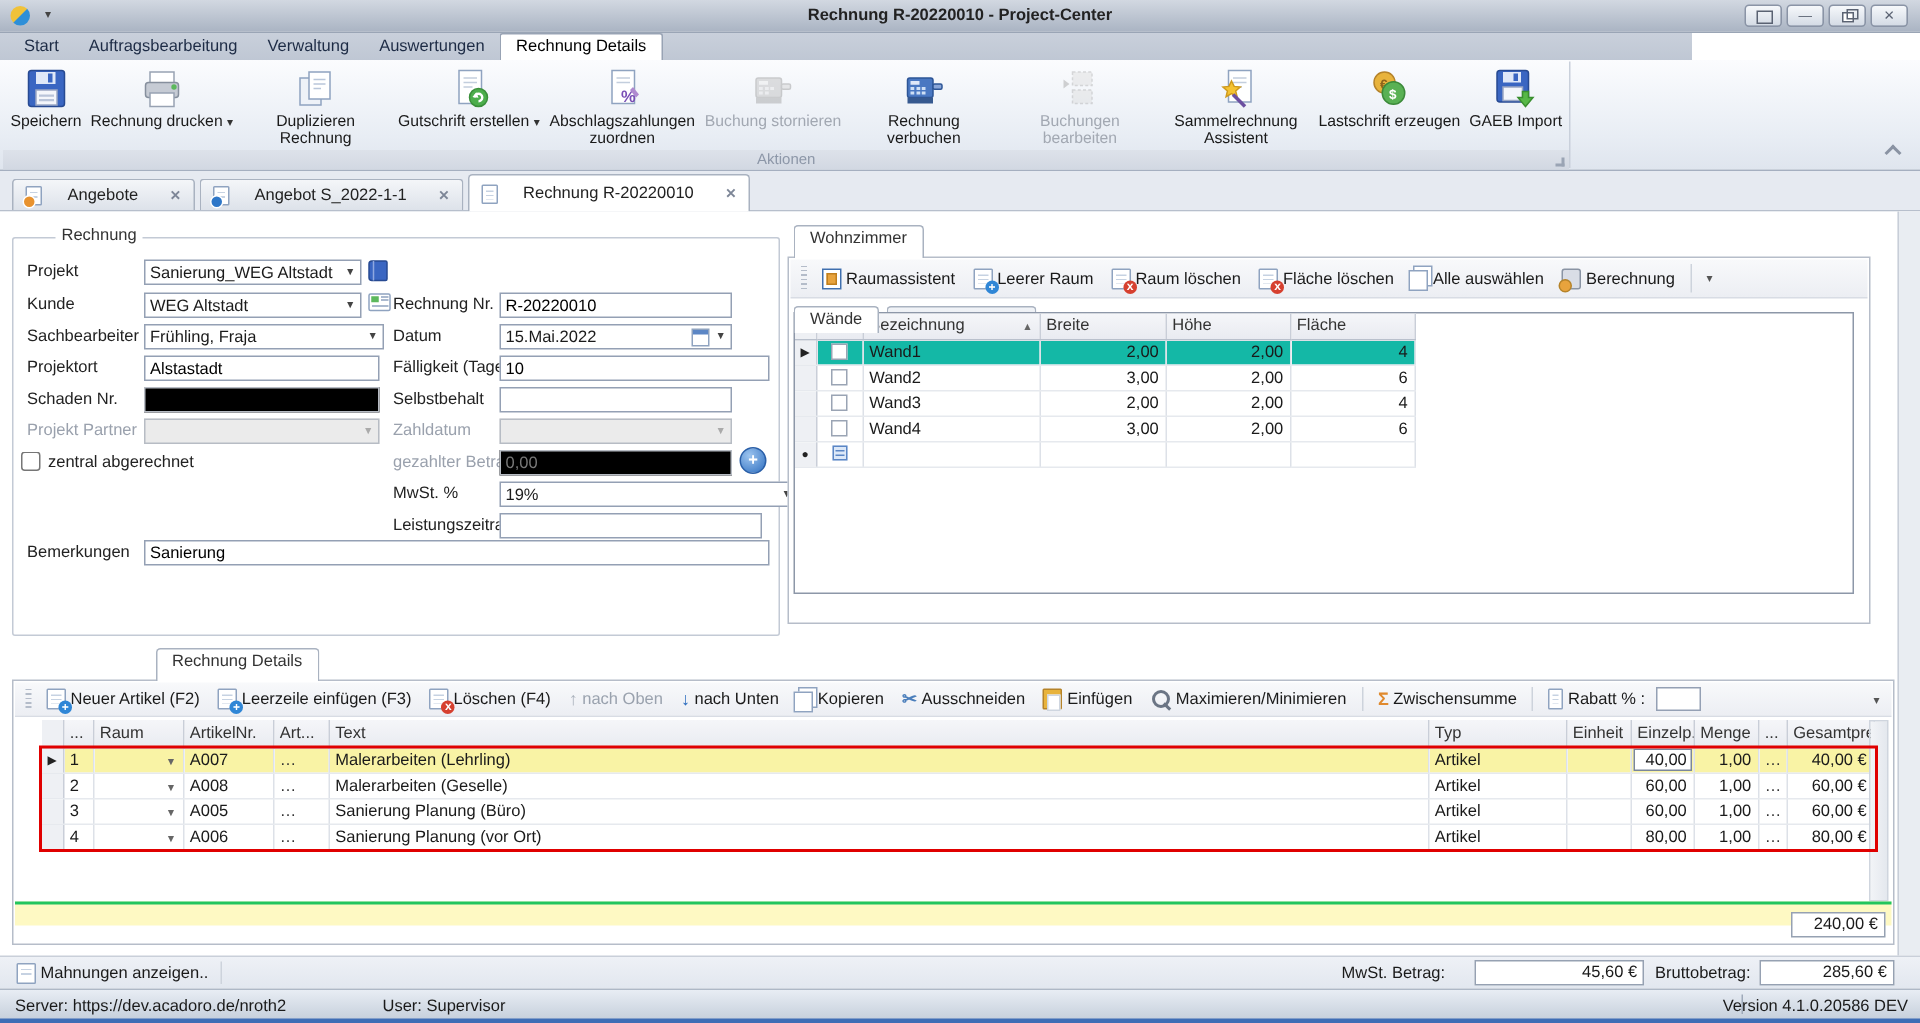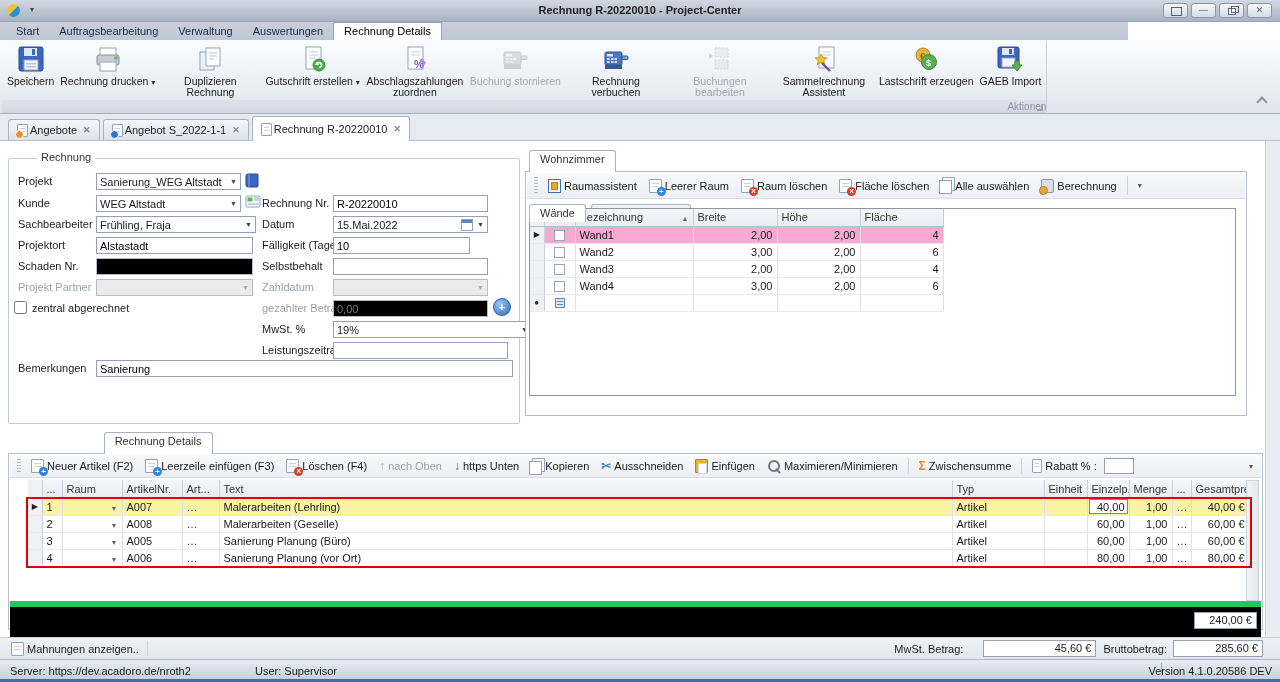--- a/index.html
+++ b/index.html
@@ -25,26 +25,26 @@
 
 #ribbon{position:absolute;left:0;top:40px;width:1280px;height:74px;background:linear-gradient(#fbfcfe,#e8edf4 70%,#dfe5ee);border-bottom:1px solid #a5afc0}
 .rgroup{position:absolute;left:2px;top:1px;bottom:1px;display:flex;flex-direction:column;border-right:1px solid #c9d0db}
 .rbtns{display:flex;align-items:stretch;flex:1;padding:1px 2px}
 .rbtn{display:flex;flex-direction:column;align-items:center;min-width:46px;max-width:104px;padding:1px 3px;border-radius:2px}
 .ric{height:32px;display:flex;align-items:center}
 .rlbl{text-align:center;font-size:10.5px;line-height:11px;color:#1a1a1a;margin-top:1px}
 .rbtn.dis .rlbl{color:#a2a8b2}
 .rbtn.dis svg{opacity:.45;filter:grayscale(1)}
 .dd{font-size:8px;color:#333}
-.gcaption{height:13px;background:linear-gradient(#dde2ea,#d2d8e2);color:#8d97a8;text-align:right;font-size:10px;line-height:13px;position:relative}
+.gcaption{height:13px;background:linear-gradient(#dde2ea,#d2d8e2);color:#8d97a8;text-align:center;font-size:10px;line-height:13px;position:relative}
 .launcher{position:absolute;right:3px;bottom:2px;width:6px;height:6px;border-right:2px solid #9aa4b4;border-bottom:2px solid #9aa4b4}
 #collapse{position:absolute;right:14px;top:58px;width:8px;height:8px;border-left:2px solid #8a93a3;border-top:2px solid #8a93a3;transform:rotate(45deg)}
 
 #docstrip{position:absolute;left:0;top:114px;width:1280px;height:27px;background:#e6eaf1;border-bottom:1px solid #b7bfcc;display:flex;align-items:flex-end;padding-left:8px}
-.dtab{display:flex;align-items:center;gap:2px;height:21px;padding:0 8px;border:1px solid #a9b2c0;border-bottom:none;border-radius:3px 3px 0 0;background:linear-gradient(#f4f6f9,#dde2ea);margin-right:3px;color:#222}
+.dtab{display:flex;align-items:center;gap:17px;height:21px;padding:0 8px;border:1px solid #a9b2c0;border-bottom:none;border-radius:3px 3px 0 0;background:linear-gradient(#f4f6f9,#dde2ea);margin-right:3px;color:#222}
 .dtab.active{background:#fff;height:25px;margin-bottom:-1px}
 .dclose{color:#7d8697;font-size:9px;font-weight:bold;margin-left:4px}
 .pageic{position:relative;width:11px;height:13px;background:#fff;border:1px solid #8fa3c0;border-radius:1px}
 .pageic::before{content:"";position:absolute;left:2px;top:3px;right:2px;height:6px;background:repeating-linear-gradient(#c6d2e2 0 1px,transparent 1px 3px)}
 .dot-o::after,.dot-b::after{content:"";position:absolute;left:-3px;bottom:-3px;width:7px;height:7px;border-radius:50%;border:1px solid #fff}
 .dot-o::after{background:#e8922e}.dot-b::after{background:#2e77c8}
 
 #content{position:absolute;left:0;top:141px;width:1280px;height:496px;background:#fff}
 #rightstrip{position:absolute;right:0;top:0;width:15px;height:100%;background:#e9edf2;border-left:1px solid #c8ced8}
 
@@ -89,21 +89,21 @@
 .stab.active{background:#fff;position:relative;z-index:2}
 
 table.grid{border-collapse:collapse;table-layout:fixed;background:#fff}
 table.grid th{background:linear-gradient(#f5f6f9,#e9ebf1);border-right:1px solid #c9ced8;border-bottom:1px solid #b9c0cc;font-weight:normal;text-align:left;padding:0 4px;height:17px;color:#333;white-space:nowrap;overflow:hidden}
 table.grid td{border-right:1px solid #dde1e8;border-bottom:1px solid #e6e9ee;height:17px;padding:0 4px;white-space:nowrap;overflow:hidden;background:#fff}
 table.grid td.ind,table.grid th.ind{background:#eef0f4;border-right:1px solid #c9ced8;padding:0;text-align:center;color:#222;font-size:8px}
 td.r{text-align:right}
 .cbx{display:inline-block;width:11px;height:11px;border:1px solid #9aa4b4;background:#fff;vertical-align:-2px}
 .newrow-ic{display:inline-block;width:10px;height:10px;border:1px solid #5b86c5;background:#dce8f8;vertical-align:-1px;position:relative}
 .newrow-ic::before{content:"";position:absolute;left:1px;right:1px;top:2px;height:1px;background:#5b86c5;box-shadow:0 3px #5b86c5}
-tr.cur td{background:#f9a8d4}
+tr.cur td{background:#14b8a6}
 tr.sel td{background:#f9f3a5}
 .sort{font-size:7px;color:#666;float:right;margin-top:4px}
 .celldots{color:#333;letter-spacing:1px}
 .cellarrow{float:right;font-size:7px;color:#666;margin-top:4px}
 .editcell{border:1px solid #7a869a;background:#fff;height:15px;line-height:14px;padding:0 2px;text-align:right;margin:0}
 
 #footer{position:absolute;left:0;top:637px;width:1280px;height:22px;background:linear-gradient(#eef1f6,#e2e7ef);border-top:1px solid #c9cfd9;display:flex;align-items:center}
 #statusbar{position:absolute;left:0;top:659px;width:1280px;height:23px;background:linear-gradient(#e8edf4,#c2ccd9);border-top:1px solid #aeb8c6}
 #statusbar .blue{position:absolute;left:0;bottom:0;width:100%;height:3px;background:#3e6db5}
 .sfield{height:17px;border:1px solid #96a1b2;background:#fff;text-align:right;padding:0 4px;line-height:15px}
@@ -352,21 +352,21 @@
   <input class="tfield" style="left: 333px; top: 54px; width: 155px;" value="R-20220010">
 
   <span class="flabel" style="left:262px;top:75px">Datum</span>
   <div class="combo" style="left:333px;top:75px;width:155px">
       <span class="cv">15.Mai.2022</span>
       <span class="mi mi-cal" style="margin-right:1px"></span>
       <span class="ca">▼</span>
     </div>
 
   <span class="flabel" style="left:262px;top:96px">Fälligkeit (Tage)</span>
-  <input class="tfield" style="left: 333px; top: 96px; width: 137px;" value="10">
+  <input class="tfield" style="left: 333px; top: 96px; width: 180px;" value="10">
 
   <span class="flabel" style="left:262px;top:117px">Selbstbehalt</span>
   <input class="tfield" style="left: 333px; top: 117px; width: 155px;" value="">
 
   <span class="flabel dis" style="left:262px;top:138px">Zahldatum</span>
   <div class="combo dis" style="left:333px;top:138px;width:155px">
       <span class="cv"></span>
       <span class="ca">▼</span>
     </div>
 
@@ -499,21 +499,21 @@
       <span class="tbi">
           <span class="mi mi-page badge-del"></span>
           <span>Löschen (F4)</span>
         </span>
       <span class="tbi dis">
           <span class="glyph" style="color:#a9b0bb;margin-right:3px">↑</span>
           <span>nach Oben</span>
         </span>
       <span class="tbi">
           <span class="glyph" style="color:#2f6fc0;margin-right:3px">↓</span>
-          <span>https Unten</span>
+          <span>nach Unten</span>
         </span>
       <span class="tbi">
           <span class="mi mi-pages"></span>
           <span>Kopieren</span>
         </span>
       <span class="tbi">
           <span class="glyph" style="color:#4a7ebb;margin-right:3px">✂</span>
           <span>Ausschneiden</span>
         </span>
       <span class="tbi">
@@ -631,21 +631,21 @@
           <td></td>
           <td class="r">80,00</td>
           <td class="r">1,00</td>
           <td class="celldots">…</td>
           <td class="r">80,00 €</td>
         </tr>
       </tbody>
         </table>
     </div>
     <div class="scrollstrip" style="right:3px;top:26px;width:13px;height:121px"></div>
-    <div class="abs" style="left:1px;right:1px;top:147px;height:36px;background:#000000;border-top:6px solid #22c55e">
+    <div class="abs" style="left:1px;right:1px;top:147px;height:16px;background:#fef9c3;border-top:2px solid #22c55e">
       <div class="sfield abs" style="left:1184px;top:5px;width:63px">240,00 €</div>
     </div>
     <div id="redbox" style="left:17px;top:43px;width:1226px;height:71px"></div>
   </div>
 </div>
 
 <div id="footer">
   <span class="tbi" style="margin-left:6px">
       <span class="mi mi-page"></span>
       <span>Mahnungen anzeigen..</span>

